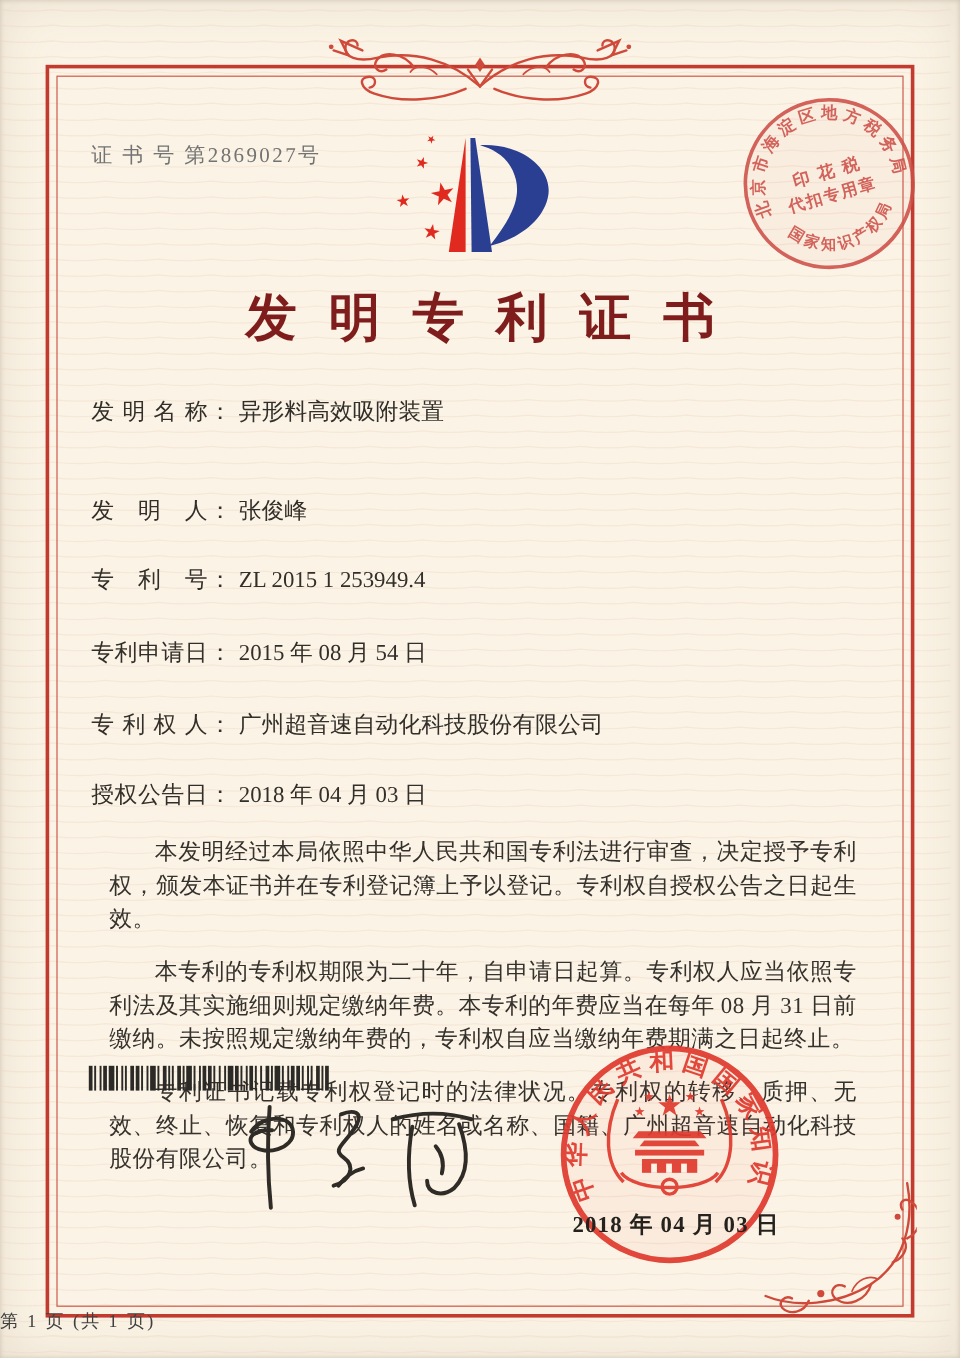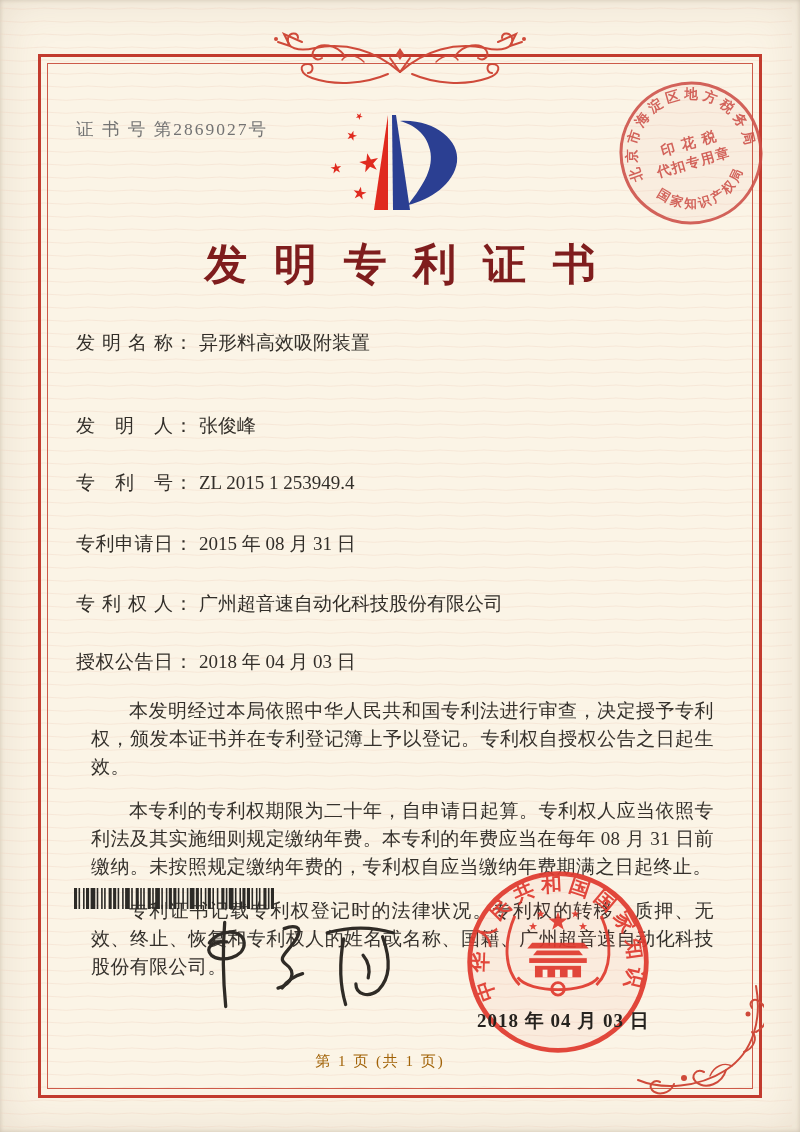--- a/index.html
+++ b/index.html
@@ -26,21 +26,21 @@
   .field-row .lbl{display:inline-block;width:97px;text-align:justify;text-align-last:justify;}
   .field-row .colon{padding:0 6px 0 1px;}
   .body-text{position:absolute;left:75px;right:70px;top:681px;z-index:3;}
   .body-text p{margin:16px;font-size:19px;line-height:28px;text-align:justify;text-indent:2em;letter-spacing:.4px;color:#35312c;}
   .barcode{position:absolute;left:72px;top:888px;width:225px;height:21px;z-index:3;}
   .officer{position:absolute;left:81px;top:936px;z-index:3;font-size:18.5px;letter-spacing:3px;color:#35312c;}
   .officer div{margin-bottom:17px;}
   .signature{position:absolute;left:196px;top:916px;width:205px;height:98px;z-index:3;}
   .seal{position:absolute;left:462px;top:866px;width:192px;height:192px;z-index:3;opacity:.93;}
   .seal-date{position:absolute;left:477px;top:1008px;font-size:19px;letter-spacing:1px;color:#25221e;z-index:4;font-weight:600;}
-  .page-footer{position:absolute;left:0;right:40px;top:1052px;text-align:center;font-size:15px;letter-spacing:2px;color:#a16207;z-index:3;}
+  .page-footer{position:absolute;left:0;right:40px;top:1092px;font-size:15px;letter-spacing:2px;color:#404040;z-index:3;}
   svg text{font-family:"Liberation Serif","DejaVu Serif",serif;}
 </style>
 </head>
 <body>
 
 <div class="page">
 
   <svg id="bgwaves" viewBox="0 0 800 1132">
       <path d="M0 8 q 22 2.6 44 0 q 22 2.6 44 0 q 22 2.6 44 0 q 22 2.6 44 0 q 22 2.6 44 0 q 22 2.6 44 0 q 22 2.6 44 0 q 22 2.6 44 0 q 22 2.6 44 0 q 22 2.6 44 0 q 22 2.6 44 0 q 22 2.6 44 0 q 22 2.6 44 0 q 22 2.6 44 0 q 22 2.6 44 0 q 22 2.6 44 0 q 22 2.6 44 0 q 22 2.6 44 0" stroke="#f0d3bf" stroke-width="1" fill="none" opacity="0.38"></path>
       <path d="M0 21 q 22 2.6 44 0 q 22 2.6 44 0 q 22 2.6 44 0 q 22 2.6 44 0 q 22 2.6 44 0 q 22 2.6 44 0 q 22 2.6 44 0 q 22 2.6 44 0 q 22 2.6 44 0 q 22 2.6 44 0 q 22 2.6 44 0 q 22 2.6 44 0 q 22 2.6 44 0 q 22 2.6 44 0 q 22 2.6 44 0 q 22 2.6 44 0 q 22 2.6 44 0 q 22 2.6 44 0" stroke="#f0d3bf" stroke-width="1" fill="none" opacity="0.38"></path>
@@ -202,21 +202,21 @@
     <div class="field-row" style="top:330px;">
       <span class="lbl">发明名称</span><span class="colon">：</span><span>异形料高效吸附装置</span>
     </div>
     <div class="field-row" style="top:413px;">
       <span class="lbl">发明人</span><span class="colon">：</span><span>张俊峰</span>
     </div>
     <div class="field-row" style="top:470px;">
       <span class="lbl">专利号</span><span class="colon">：</span><span>ZL 2015 1 253949.4</span>
     </div>
     <div class="field-row" style="top:531px;">
-      <span class="lbl">专利申请日</span><span class="colon">：</span><span>2015 年 08 月 31 日</span>
+      <span class="lbl">专利申请日</span><span class="colon">：</span><span>2015 年 08 月 54 日</span>
     </div>
     <div class="field-row" style="top:591px;">
       <span class="lbl">专利权人</span><span class="colon">：</span><span>广州超音速自动化科技股份有限公司</span>
     </div>
     <div class="field-row" style="top:649px;">
       <span class="lbl">授权公告日</span><span class="colon">：</span><span>2018 年 04 月 03 日</span>
     </div>
   </div>
 
   <div class="body-text">

